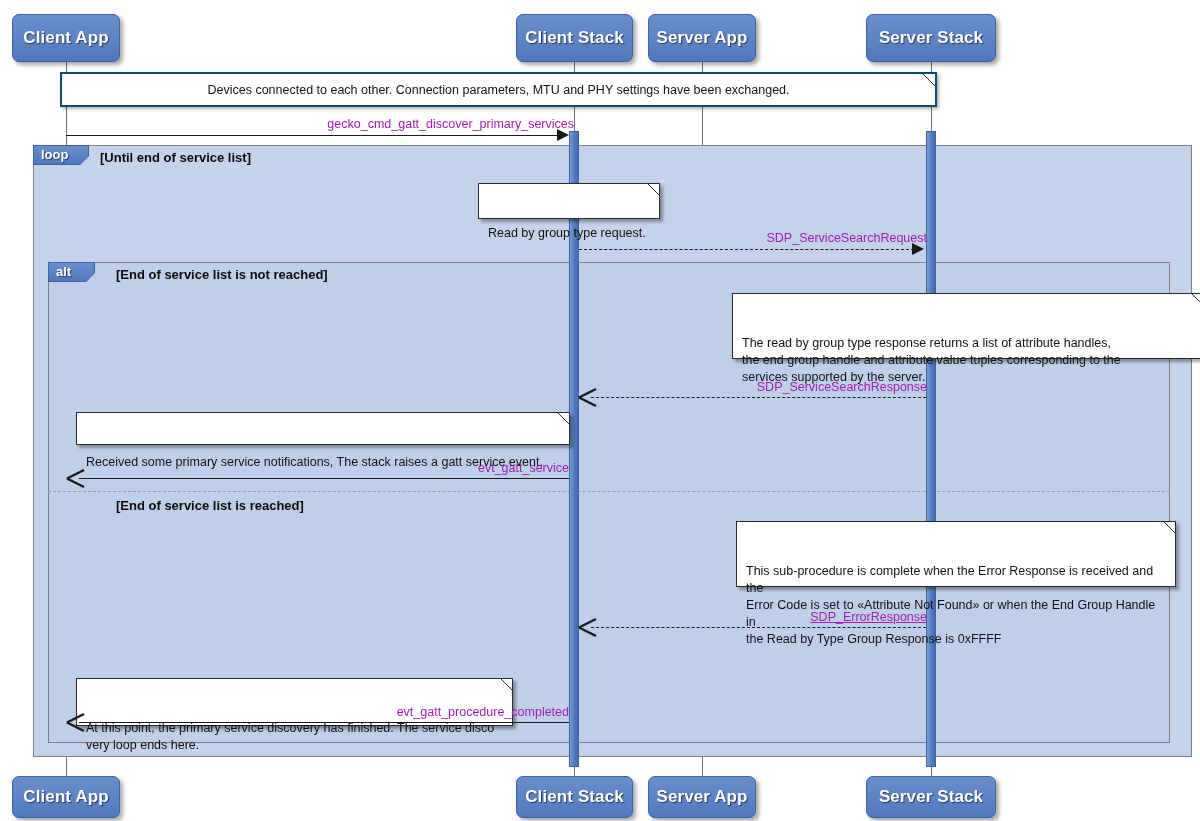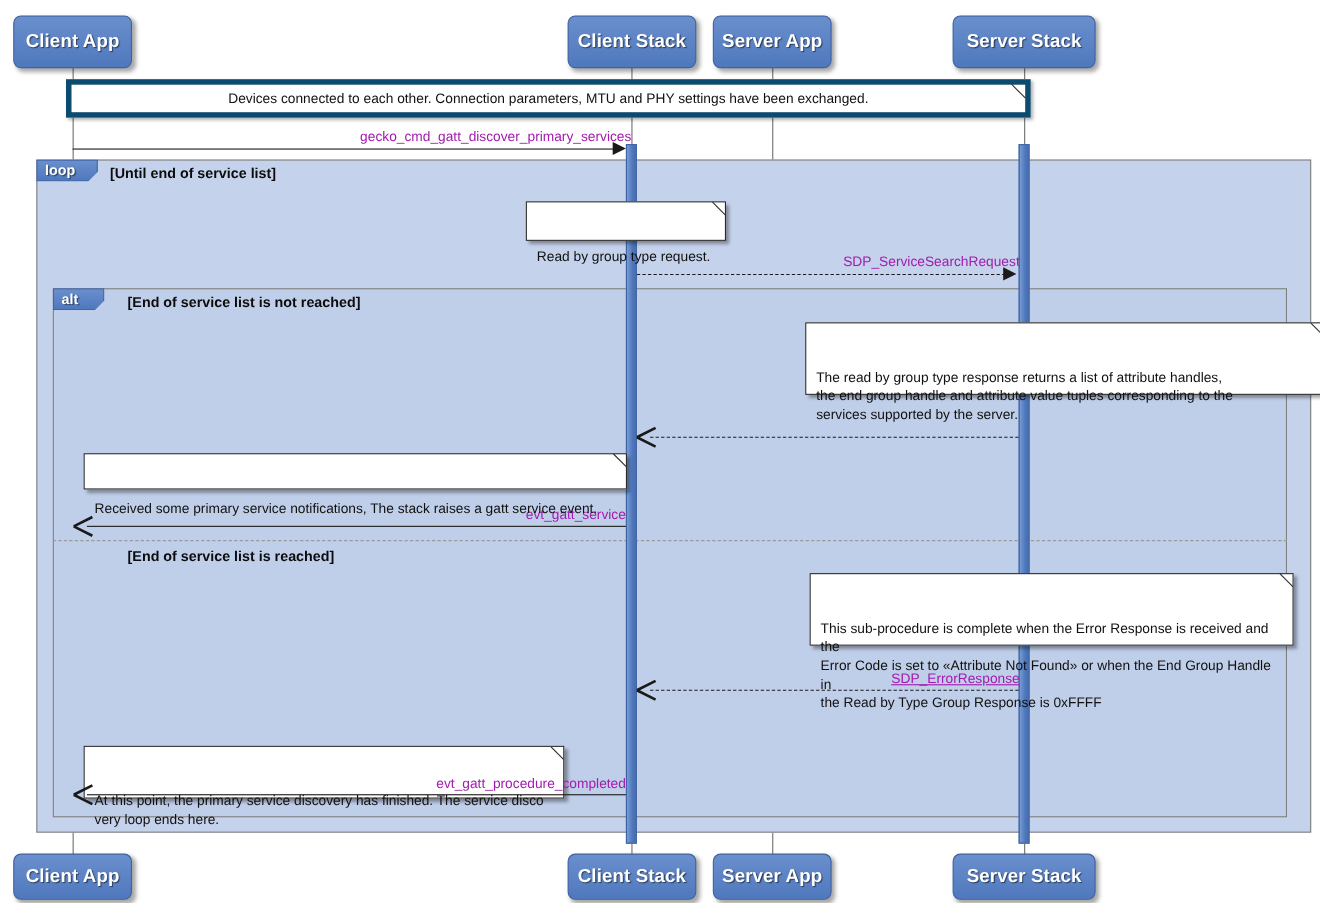--- a/index.html
+++ b/index.html
@@ -122,21 +122,21 @@
     padding:7px 9px 6px 9px;
     box-shadow:3px 3px 3px rgba(0,0,0,.35);
     white-space:pre-line;
   }
   .note-text{ position:relative; z-index:2; }
   
   .banner-note{
     position:absolute;
     box-sizing:border-box;
     background:#ffffff;
-    border:5px solid #0c4a6e;
+    border:2px solid #0c4a6e;
     font-size:12.5px;
     color:#111111;
     display:flex;
     align-items:center;
     justify-content:center;
     box-shadow:2px 2px 3px rgba(0,0,0,.3);
   }
 </style>
 </head>
 <body>
@@ -218,20 +218,21 @@
   <div class="note" style="left:732px; top:293px; width:472px; height:66px;">
     <svg style="position:absolute; right:-1px; top:-1px;" width="13" height="13" viewBox="0 0 13 13">
       <path d="M0.5 0.5 L12.5 12.5 L0.5 12.5 Z" fill="#ffffff"></path>
       <path d="M0.5 0.5 L12.5 12.5" stroke="#2b2b2b" stroke-width="1" fill="none"></path>
     </svg>
     <span class="note-text">The read by group type response returns a list of attribute handles,
 the end group handle and attribute value tuples corresponding to the
 services supported by the server.</span>
   </div>
 
+  <div class="msg-label" style="left:591px; top:380px; width:336px;">SDP_ServiceSearchResponse</div>
   <div class="msg-line dashed" style="left:591px; top:397px; width:335px;"></div>
   <svg class="arrow-left-open" style="left:578px; top:387px;" width="20" height="21" viewBox="0 0 20 21">
     <path d="M1 10.5 L18 2 M1 10.5 L18 19" stroke="#1a1a1a" stroke-width="2.4" fill="none" stroke-linecap="butt"></path>
   </svg>
 
   <div class="note" style="left:76px; top:412px; width:494px; height:33px;">
     <svg style="position:absolute; right:-1px; top:-1px;" width="13" height="13" viewBox="0 0 13 13">
       <path d="M0.5 0.5 L12.5 12.5 L0.5 12.5 Z" fill="#ffffff"></path>
       <path d="M0.5 0.5 L12.5 12.5" stroke="#2b2b2b" stroke-width="1" fill="none"></path>
     </svg>

